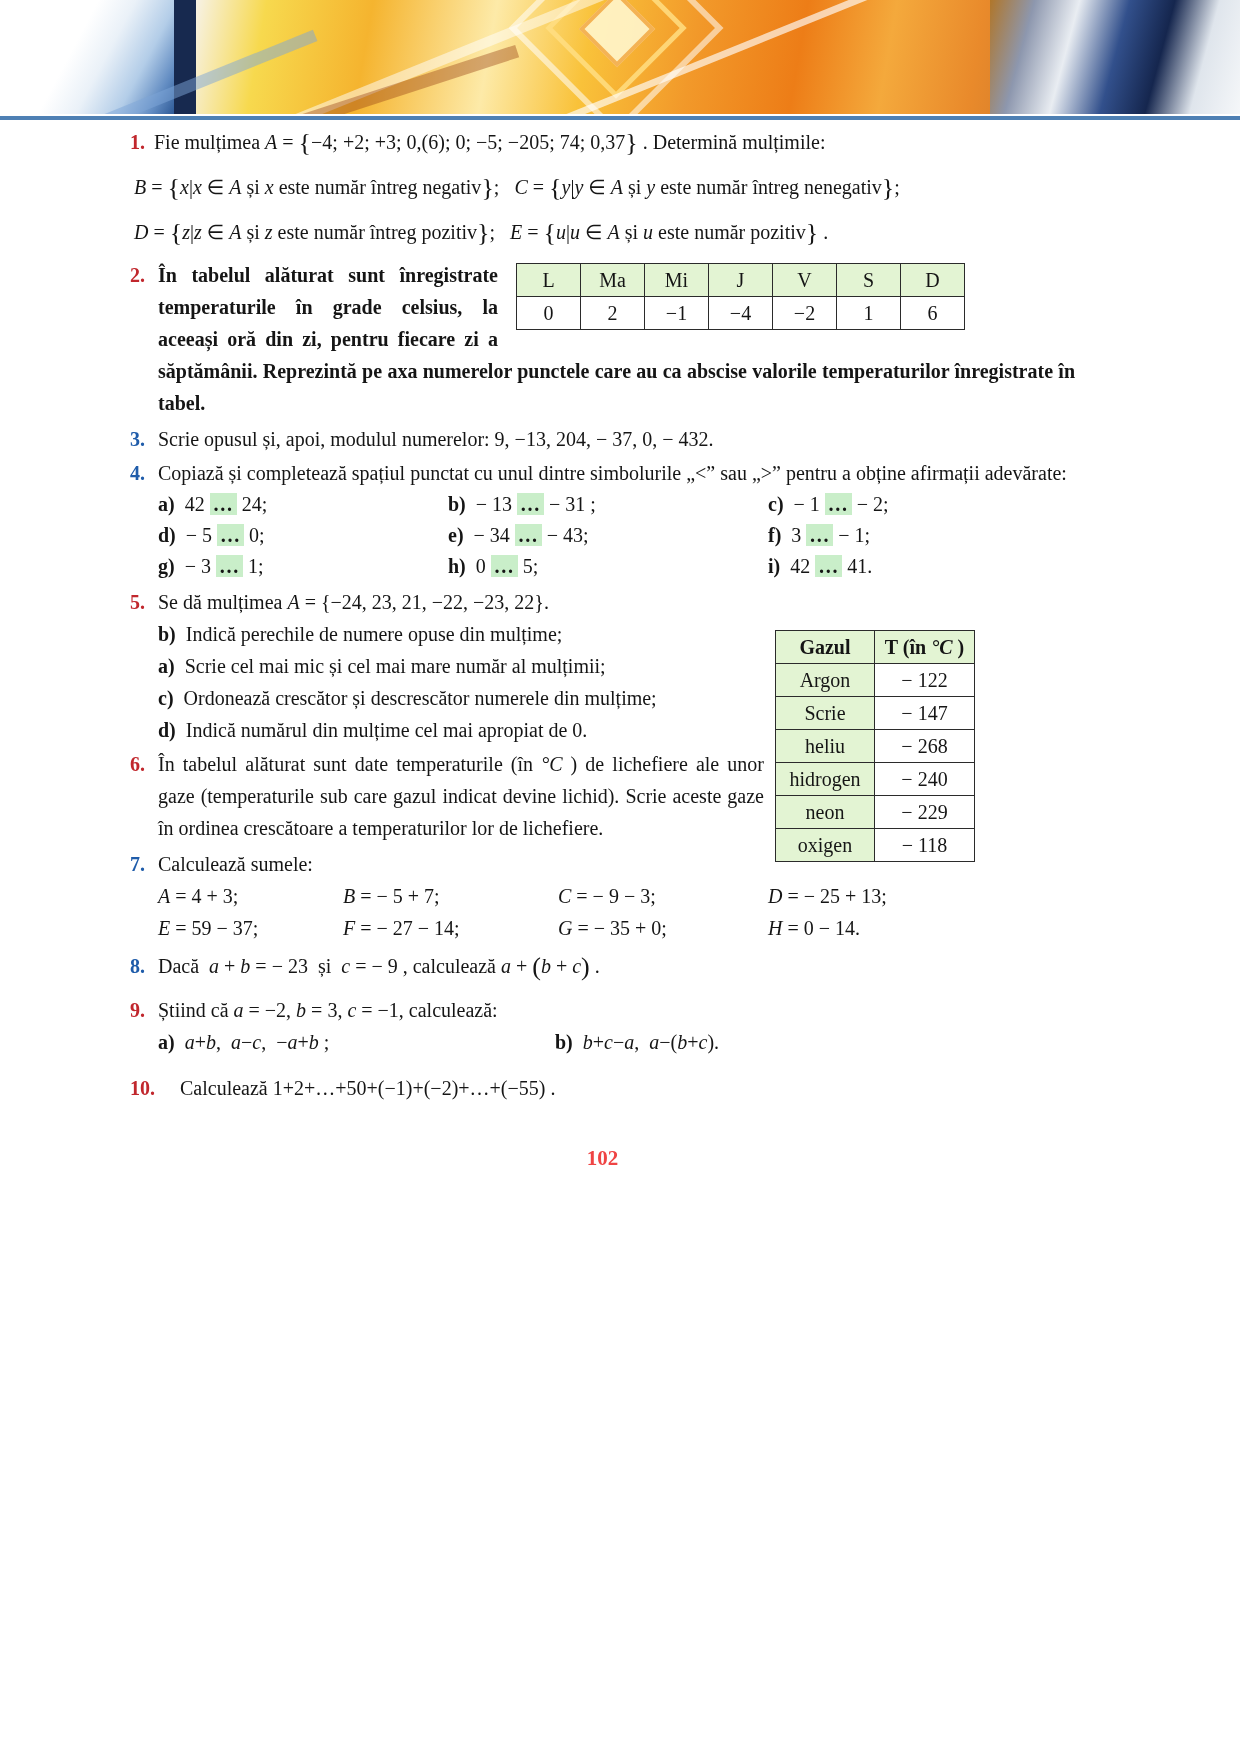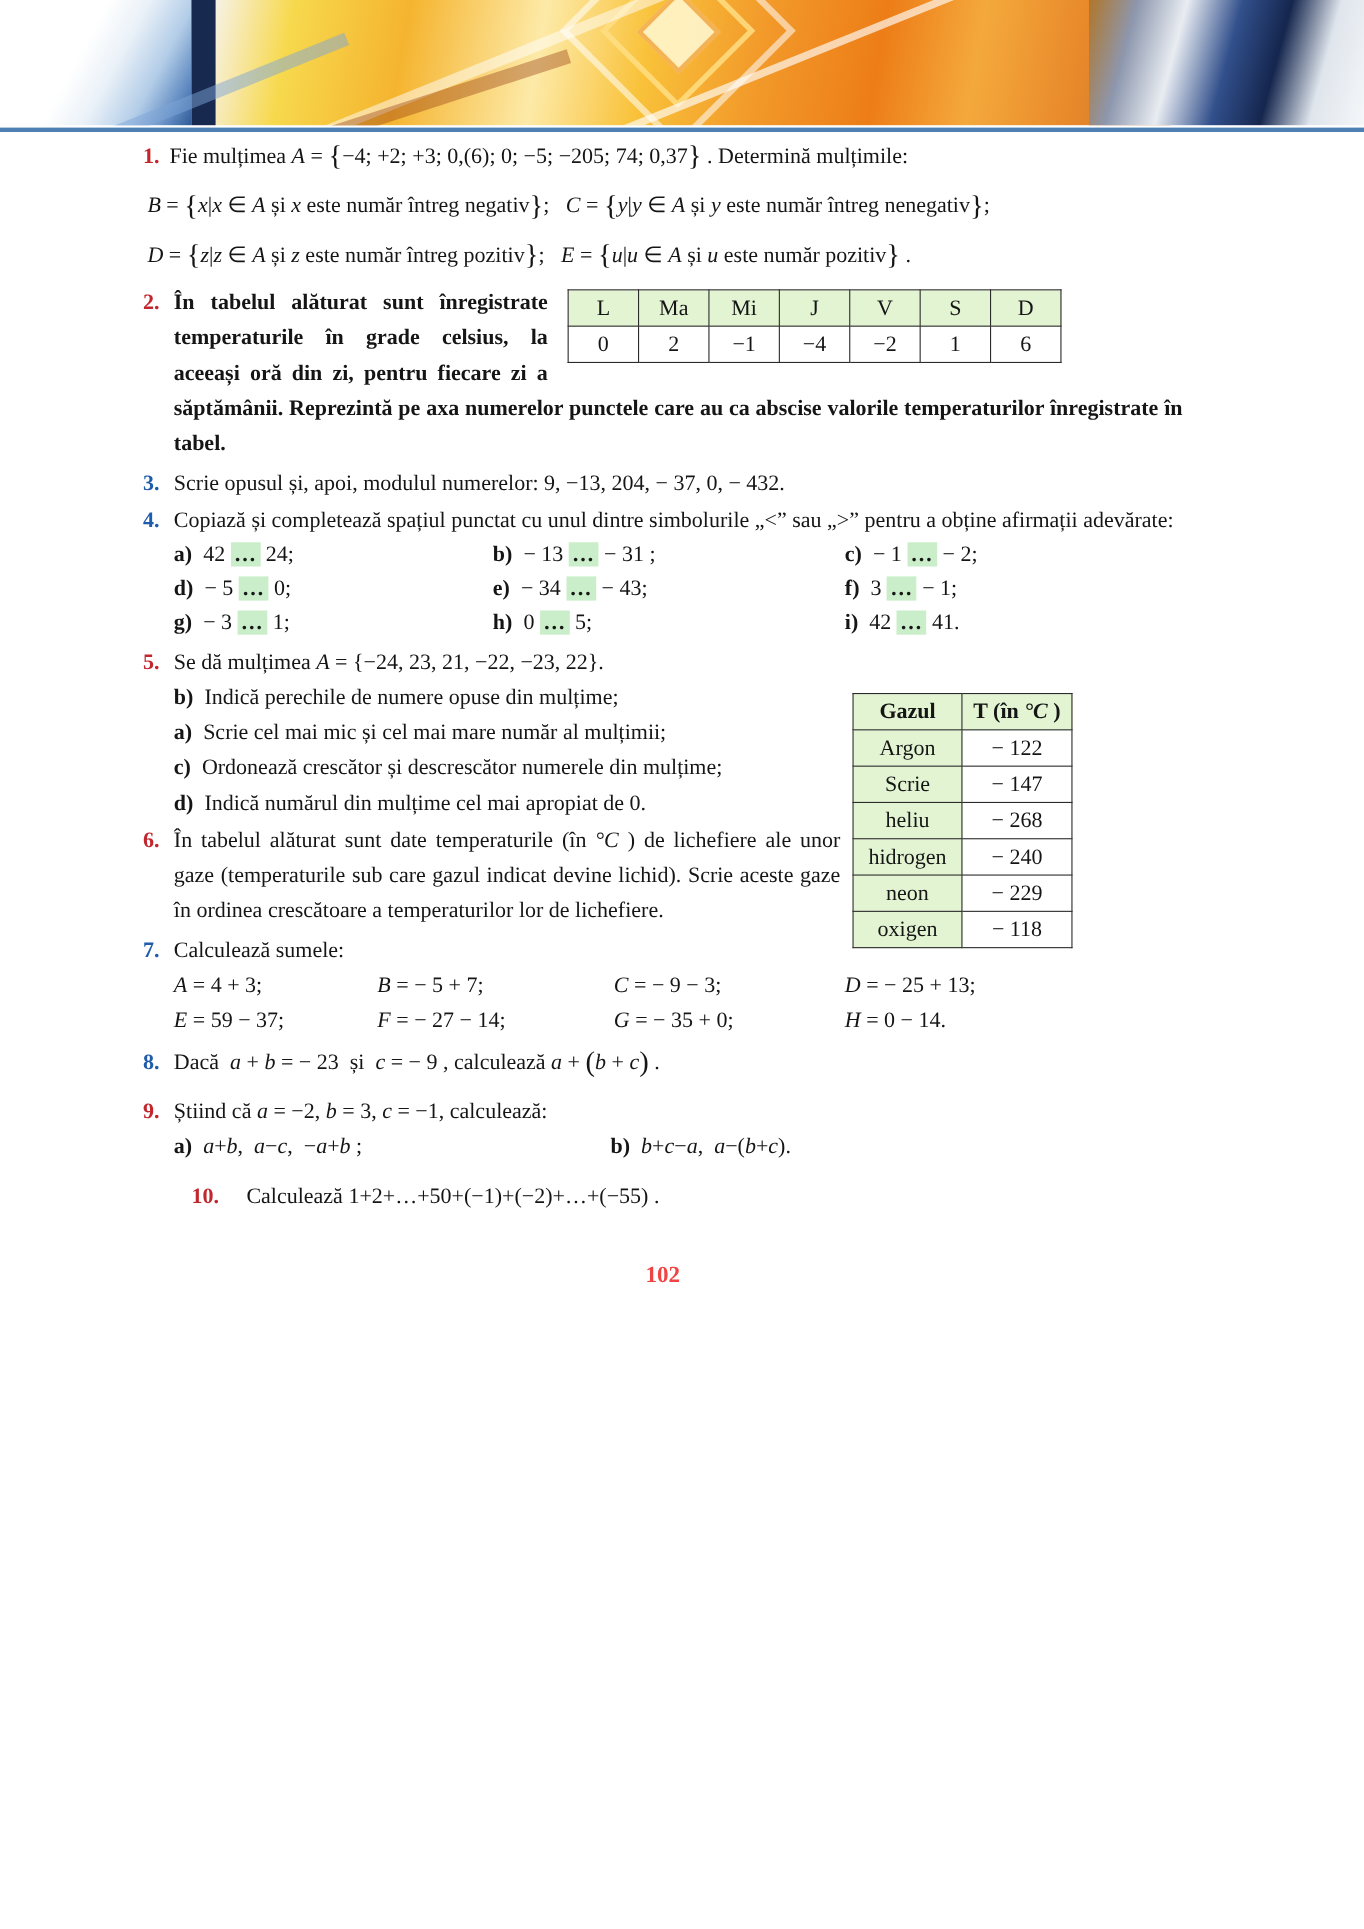--- a/index.html
+++ b/index.html
@@ -34,21 +34,21 @@
     margin:44px 0 50px 256px; width:334px; height:54px;
     background:#eaf9e2; border:2px solid #8bcb82; border-radius:10px;
     box-shadow:0 2px 3px rgba(0,0,0,.18);
     display:flex; align-items:center; justify-content:center;
   }
   .title-box span { font-family:"Liberation Sans", sans-serif; font-weight:bold; font-size:24px; color:#0f3d7c; }
 
   
   .ex { display:flex; line-height:32px; margin-bottom:2px; }
   .ex .num { flex:0 0 28px; width:28px; font-weight:bold; }
-  .ex .num-wide { flex:0 0 50px; width:50px; font-weight:bold;margin-left:44px; }
+  .ex .num-wide { flex:0 0 50px; width:50px; font-weight:bold; }
   .ex .body { flex:1 1 auto; min-width:0; }
   .seg-i { font-style:italic; }
   .seg-big { font-size:1.3em; line-height:1; vertical-align:-2px; }
 
   .ex1 { display:block; }
   .ex1 > div { line-height:45px; }
   .ex1 .num { font-weight:bold; margin-right:9px; }
 
   .days-table { float:right; border-collapse:collapse; margin:4px 110px 16px 18px; }
   .days-table td { border:1.6px solid #2b2b2b; width:64px; height:30px; text-align:center; }

